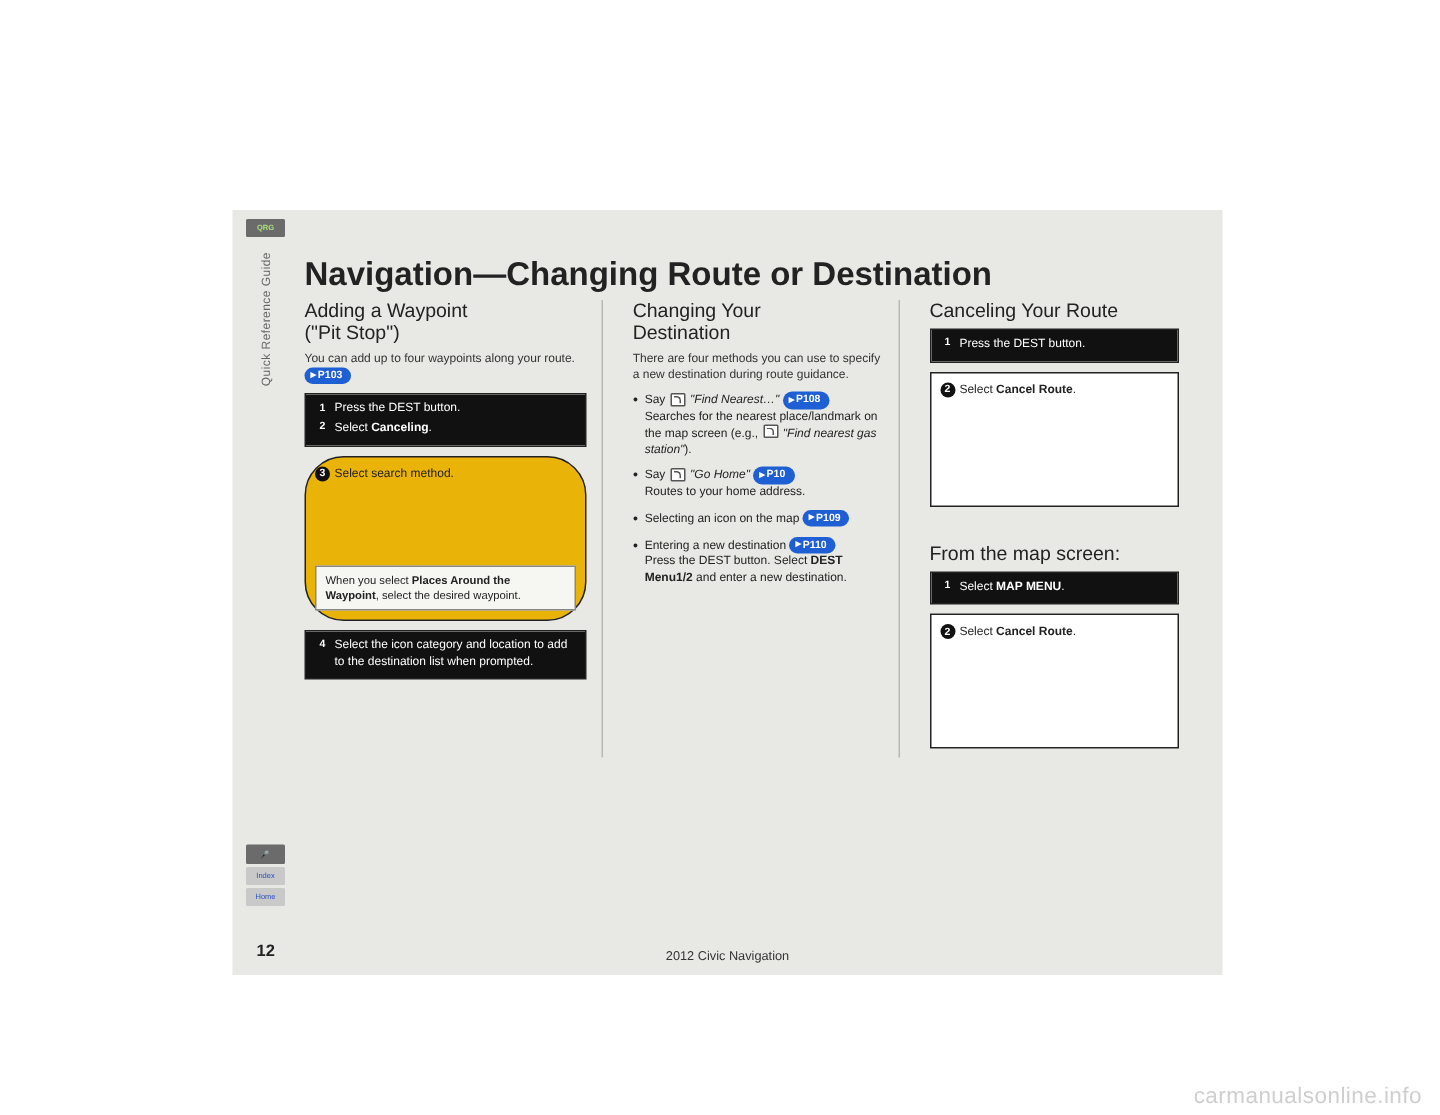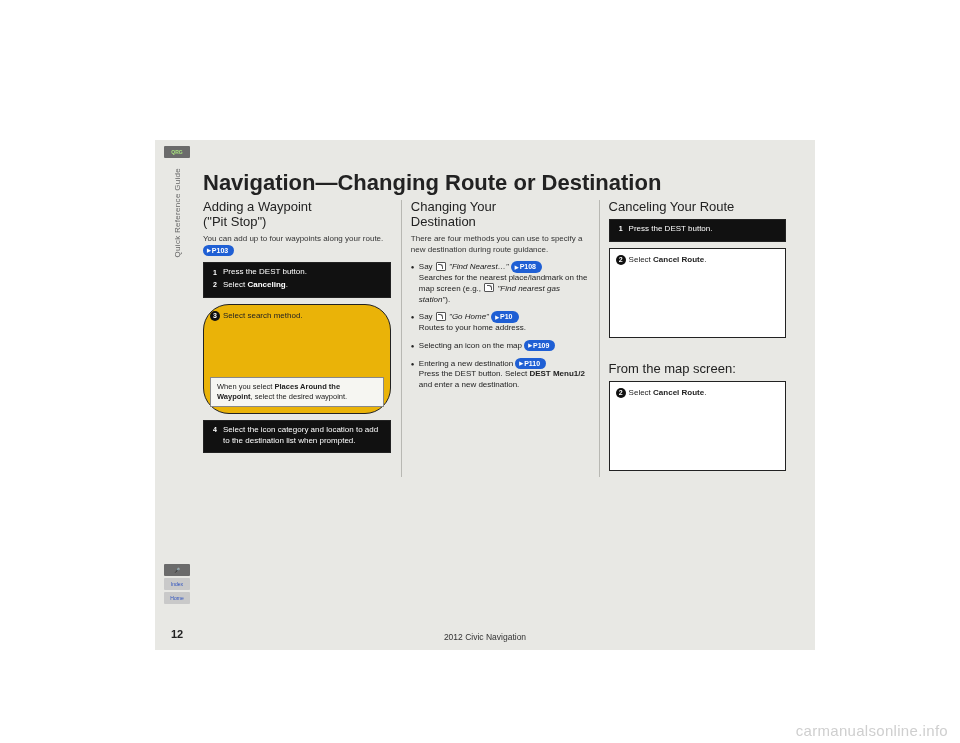--- a/index.html
+++ b/index.html
@@ -72,21 +72,21 @@
     }
     .cols {
       display: flex;
       gap: 0;
     }
     .col {
       width: 33.3%;
       padding: 0 10px 0 0;
       position: relative;
     }
-    .col + .col { border-left: 1px solid #b8b8b3; padding-left: 9px; }
+    .col + .col { border-left: 1px solid #b8b8b3; padding-left: 20px; }
     .h2 {
       font-size: 13px;
       font-weight: normal;
       line-height: 1.15;
       margin-bottom: 4px;
     }
     .body {
       font-size: 8px;
       line-height: 1.35;
       color: #333;
@@ -293,20 +293,28 @@
 
       <div class="stepbox tallbox">
         <div class="steprow" style="padding:0;">
             <span class="num">2</span>
             <span class="t"><span>Select </span><b>Cancel Route</b><span>.</span></span>
           </div>
       </div>
 
       <div class="h2" style="margin-top:24px;">From the map screen:</div>
 
+      <div class="stepbox blackhdr">
+        <div class="hdr">
+          <div class="steprow">
+              <span class="num">1</span>
+              <span class="t"><span>Select </span><b>MAP MENU</b><span>.</span></span>
+            </div>
+        </div>
+      </div>
 
       <div class="stepbox tallbox">
         <div class="steprow">
             <span class="num">2</span>
             <span class="t"><span>Select </span><b>Cancel Route</b><span>.</span></span>
           </div>
       </div>
     </div>
 
   </div>

